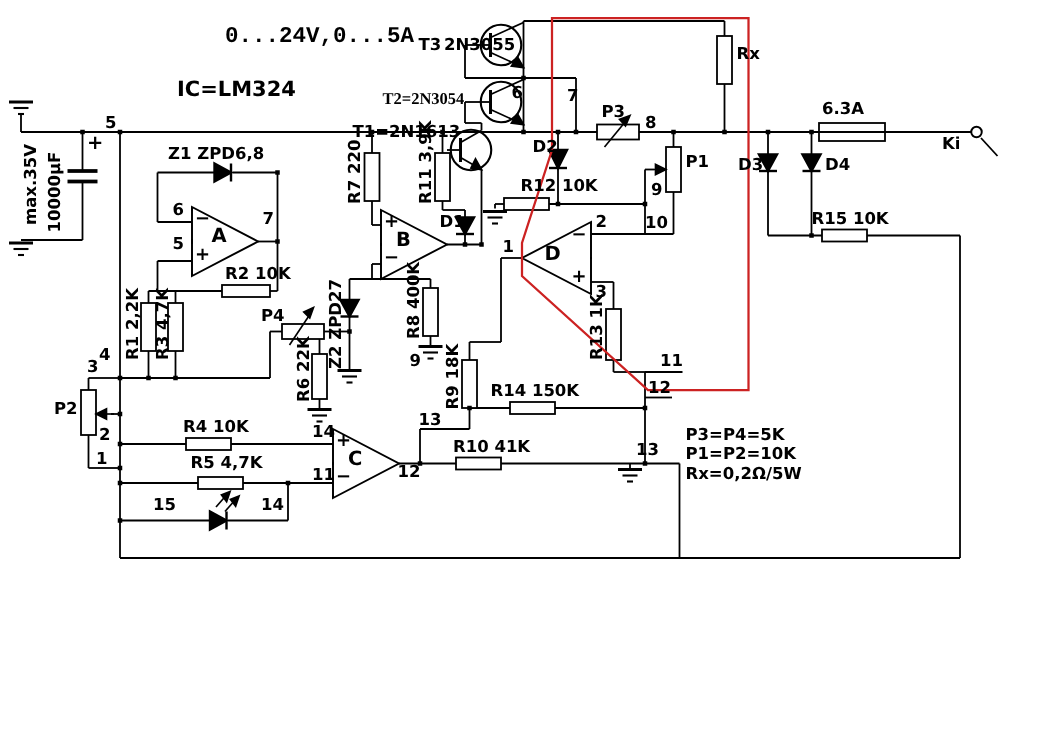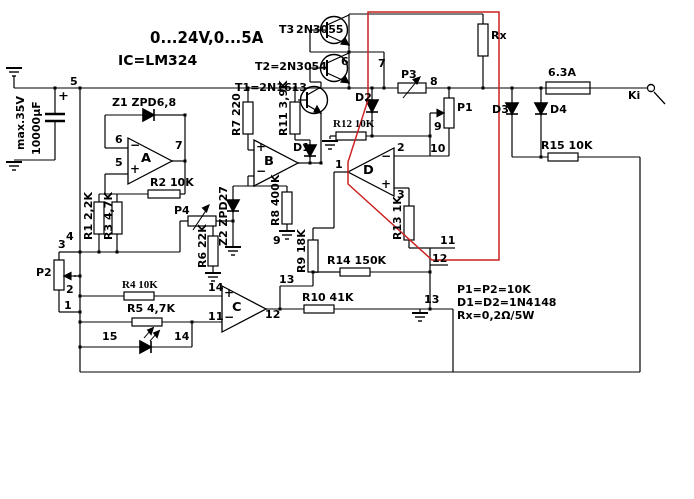--- a/index.html
+++ b/index.html
@@ -319,35 +319,35 @@
         <rect x="539.5" y="155.5" width="3" height="3"></rect>
       <rect x="97.5" y="250.5" width="3" height="3"></rect>
         <rect x="115.5" y="250.5" width="3" height="3"></rect>
       <rect x="347.5" y="50.5" width="3" height="3"></rect>
     </g>
 
     <polygon points="368,12 499,12 499,260 432,260 348,184 348,162 368,100" fill="none" stroke="#cc2222" stroke-width="1.5"></polygon>
   </svg>
 
   <div id="labels">
-      <span class="lbl" style="left: 150px; top: 31px; font-size: 15px;">0...24V,0...5A</span>
+      <span class="lbl" style="left: 150px; top: 17px; font-size: 15px; font-family: Liberation Mono, monospace;">0...24V,0...5A</span>
       <span class="lbl" style="left: 118px; top: 53px; font-size: 14px;">IC=LM324</span>
       <span class="lbl" style="left: 279px; top: 24px;">T3</span>
       <span class="lbl" style="left: 296px; top: 24px;">2N3055</span>
-      <span class="lbl" style="left: 255px; top: 61px;">T2=2N3054</span>
+      <span class="lbl" style="left: 255px; top: 61px; font-family: Liberation Serif, serif;">T2=2N3054</span>
       <span class="lbl" style="left: 235px; top: 82px;">T1=2N1613</span>
       <span class="lbl" style="left: 112px; top: 97px;">Z1 ZPD6,8</span>
       <span class="lbl" style="left: 150px; top: 177px;">R2 10K</span>
       <span class="lbl" style="left: 174px; top: 205px;">P4</span>
       <span class="lbl" style="left: 36px; top: 267px;">P2</span>
-      <span class="lbl" style="left: 122px; top: 279px; font-family: Liberation Serif, serif;">R4 10K</span>
+      <span class="lbl" style="left: 122px; top: 279px;">R4 10K</span>
       <span class="lbl" style="left: 127px; top: 303px;">R5 4,7K</span>
       <span class="lbl" style="left: 302px; top: 292px;">R10 41K</span>
       <span class="lbl" style="left: 327px; top: 255px;">R14 150K</span>
-      <span class="lbl" style="left: 333px; top: 118px; font-family: Liberation Serif, serif;">R12 10K</span>
+      <span class="lbl" style="left: 347px; top: 118px;">R12 10K</span>
       <span class="lbl" style="left: 401px; top: 69px;">P3</span>
       <span class="lbl" style="left: 457px; top: 102px;">P1</span>
       <span class="lbl" style="left: 293px; top: 142px;">D1</span>
       <span class="lbl" style="left: 355px; top: 92px;">D2</span>
       <span class="lbl" style="left: 492px; top: 104px;">D3</span>
       <span class="lbl" style="left: 550px; top: 104px;">D4</span>
       <span class="lbl" style="left: 491px; top: 30px;">Rx</span>
       <span class="lbl" style="left: 548px; top: 67px;">6.3A</span>
       <span class="lbl" style="left: 628px; top: 90px;">Ki</span>
       <span class="lbl" style="left: 541px; top: 140px;">R15 10K</span>
@@ -397,17 +397,17 @@
       <span class="lbl v" style="left: 197px; top: 268px;">R6 22K</span>
       <span class="lbl v" style="left: 218px; top: 246px;">Z2 ZPD27</span>
       <span class="lbl v" style="left: 231px; top: 136px;">R7 220</span>
       <span class="lbl v" style="left: 278px; top: 136px;">R11 3,9K</span>
       <span class="lbl v" style="left: 270px; top: 226px;">R8 400K</span>
       <span class="lbl v" style="left: 296px; top: 273px;">R9 18K</span>
       <span class="lbl v" style="left: 392px; top: 240px;">R13 1K</span>
     </div>
 
   <div id="legend">
+      <div class="legend-row">P3=P4=5K</div>
       <div class="legend-row">P1=P2=10K</div>
-      <div class="legend-row">D1=D2=1N4148</div>
       <div class="legend-row">Rx=0,2Ω/5W</div>
     </div>
 </div>
 
 </body></html>

